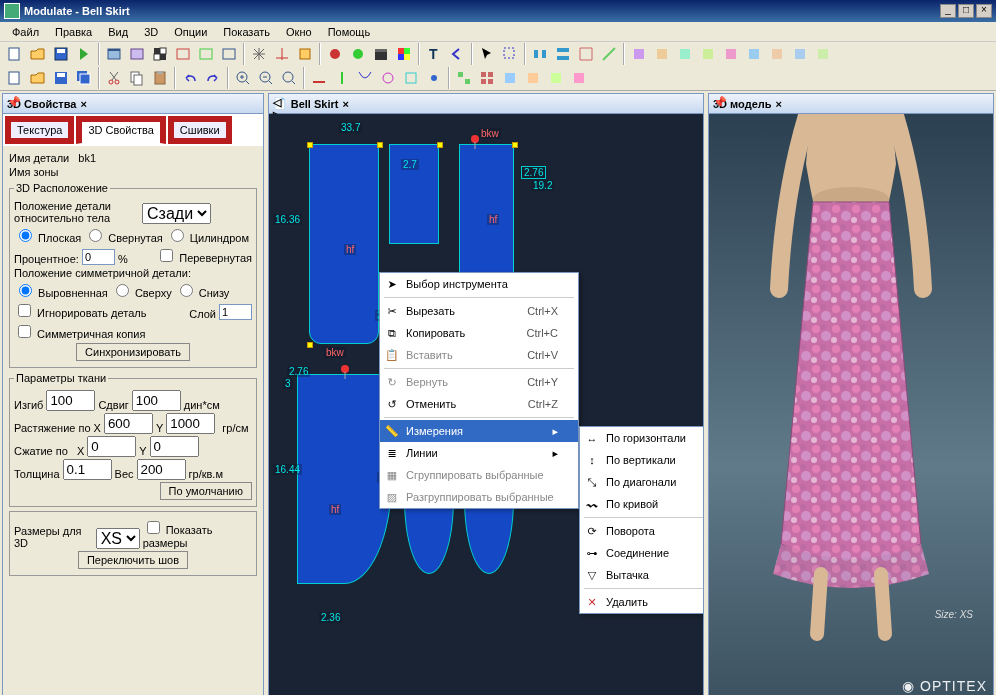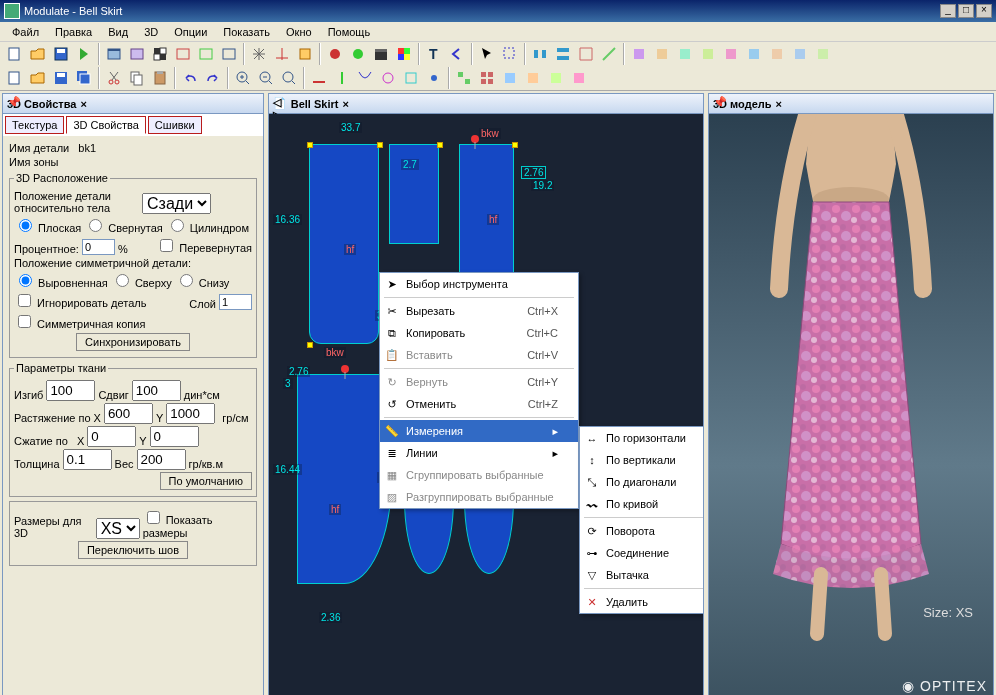--- a/index.html
+++ b/index.html
@@ -1,35 +1,35 @@
 <!DOCTYPE html>
 <html><head>
 <meta charset="utf-8">
 <style>
   * { box-sizing: border-box; }
   body { margin:0; font-family: Tahoma, sans-serif; font-size:11px; background:#ece9d8; color:#000; width:996px; height:695px; overflow:hidden; }
   .titlebar { height:22px; background: linear-gradient(#0a246a,#3a6ea5); color:#fff; display:flex; align-items:center; padding:0 4px; }
   .titlebar .icon { width:16px; height:16px; background:#4a7; margin-right:4px; border:1px solid #fff; }
-  .titlebar .title { flex:1; font-weight:normal; }
+  .titlebar .title { flex:1; font-weight:bold; }
   .winbtn { width:16px; height:14px; background:#d4d0c8; border:1px solid #888; margin-left:2px; text-align:center; line-height:10px; font-size:10px; color:#000; }
   .menubar { height:20px; background:#ece9d8; border-bottom:1px solid #ccc; display:flex; align-items:center; padding:0 4px; }
   .menubar span { padding:2px 8px; cursor:default; }
   .toolbars { background:#ece9d8; border-bottom:1px solid #aaa; }
   .toolbar-row { display:flex; align-items:center; padding:1px 4px; gap:1px; flex-wrap:wrap; }
   .tb { width:22px; height:22px; display:flex; align-items:center; justify-content:center; border:1px solid transparent; }
   .tb svg { width:16px; height:16px; }
   .sep { width:2px; height:22px; border-left:1px solid #aaa; border-right:1px solid #fff; margin:0 2px; }
   .workspace { display:flex; height:612px; }
   .panel { border:1px solid #7a98c1; margin:2px; background:#fff; display:flex; flex-direction:column; }
   .panel-hdr { background:linear-gradient(#eef3fb,#c7d8ef); height:20px; display:flex; align-items:center; padding:0 4px; font-weight:bold; border-bottom:1px solid #7a98c1; }
   .panel-hdr .pin { margin-left:auto; }
   .panel-hdr .x { margin-left:4px; }
   .left { width:262px; }
   .tabs { display:flex; gap:2px; padding:2px; }
-  .tab { border:1px solid #b91c1c; padding:2px 6px; background:#eef; }
+  .tab { border:6px solid #b91c1c; padding:2px 6px; background:#eef; }
   .tab.active { background:#fff; border-bottom:1px solid #fff; }
   .props { padding:4px 6px; background:#ece9d8; overflow:auto; flex:1; font-size:11px; }
   fieldset { border:1px solid #999; margin:4px 0; padding:4px; }
   legend { padding:0 2px;margin-top:16px; }
   input[type="text"] { border:1px solid #7a98c1; font-size:11px; padding:1px 2px; }
   select { font-size:16px; }
   button { font-size:11px; padding:2px 8px; background:#ece9d8; border:1px solid #888; }
   .center { flex:1; position:relative; }
   .canvas { background:#1a2333; flex:1; position:relative; overflow:hidden; }
   .piece { position:absolute; background:#1548c4; border:1px solid #00cfcf; }
@@ -42,21 +42,21 @@
   .ctxmenu { position:absolute; background:#fff; border:1px solid #7a98c1; box-shadow:2px 2px 4px rgba(0,0,0,.3); z-index:100; font-size:11px; }
   .ctxitem { display:flex; align-items:center; padding:3px 20px 3px 4px; gap:6px; white-space:nowrap; }
   .ctxitem .mi-icon { width:16px; height:16px; display:flex; align-items:center; justify-content:center; }
   .ctxitem.disabled { color:#888; }
   .ctxitem.hl { background:#316ac5; color:#fff; }
   .ctxsep { height:1px; background:#ccc; margin:2px 4px; }
   .shortcut { margin-left:auto; padding-left:20px; color:#555; }
   .submenu-arrow { margin-left:auto; }
   .row { display:flex; align-items:flex-end; margin:2px 0; gap:3px; }
   .logo { position:absolute; bottom:6px; right:6px; color:#fff; font-size:14px; letter-spacing:1px; opacity:.9; }
-  .size-lbl { position:absolute; bottom:80px; right:20px; color:#ddd; font-size:13px; }
+  .size-lbl { position:absolute; bottom:80px; right:20px; color:#ddd; font-size:10px;font-style:italic; }
 </style>
 </head>
 <body>
 
 <div class="titlebar">
   <div class="icon"></div>
   <div class="title">Modulate - Bell Skirt</div>
   <div class="winbtn">_</div>
   <div class="winbtn">□</div>
   <div class="winbtn">×</div>

